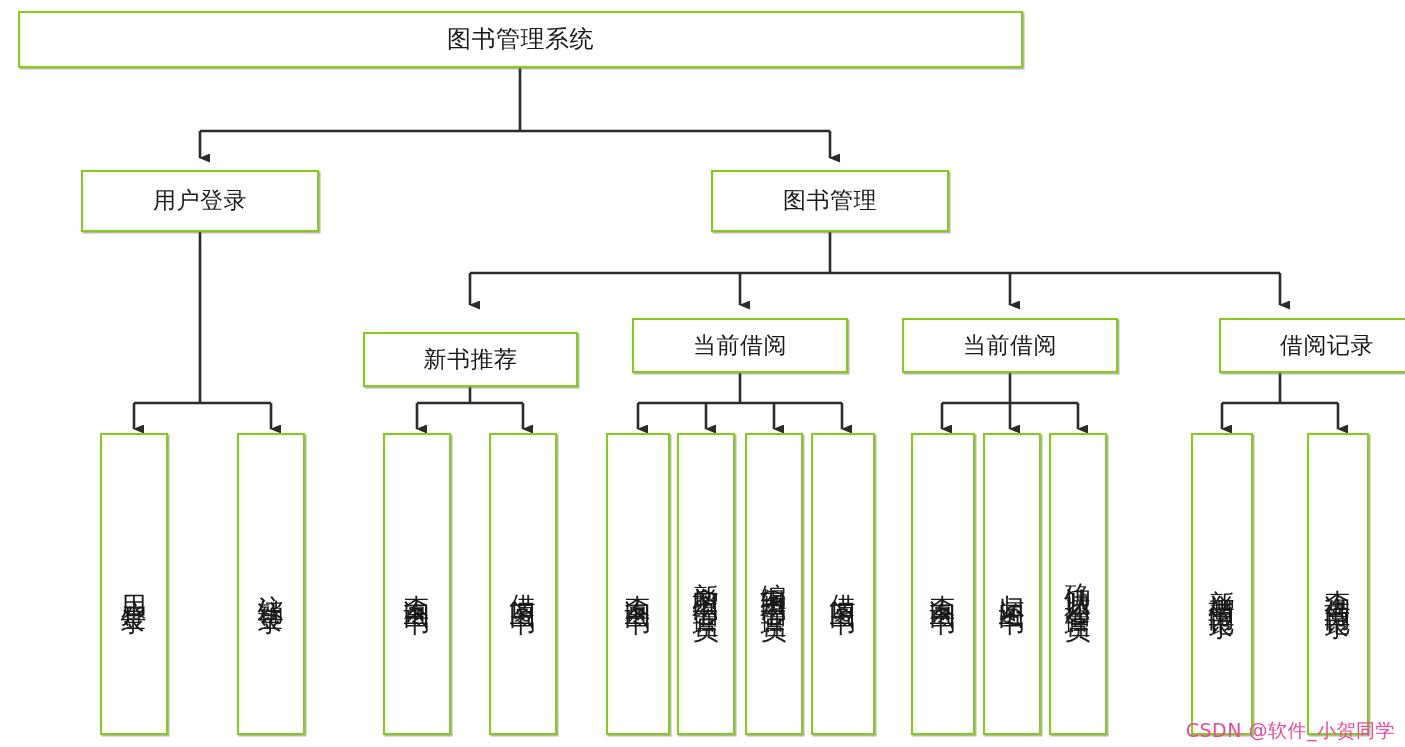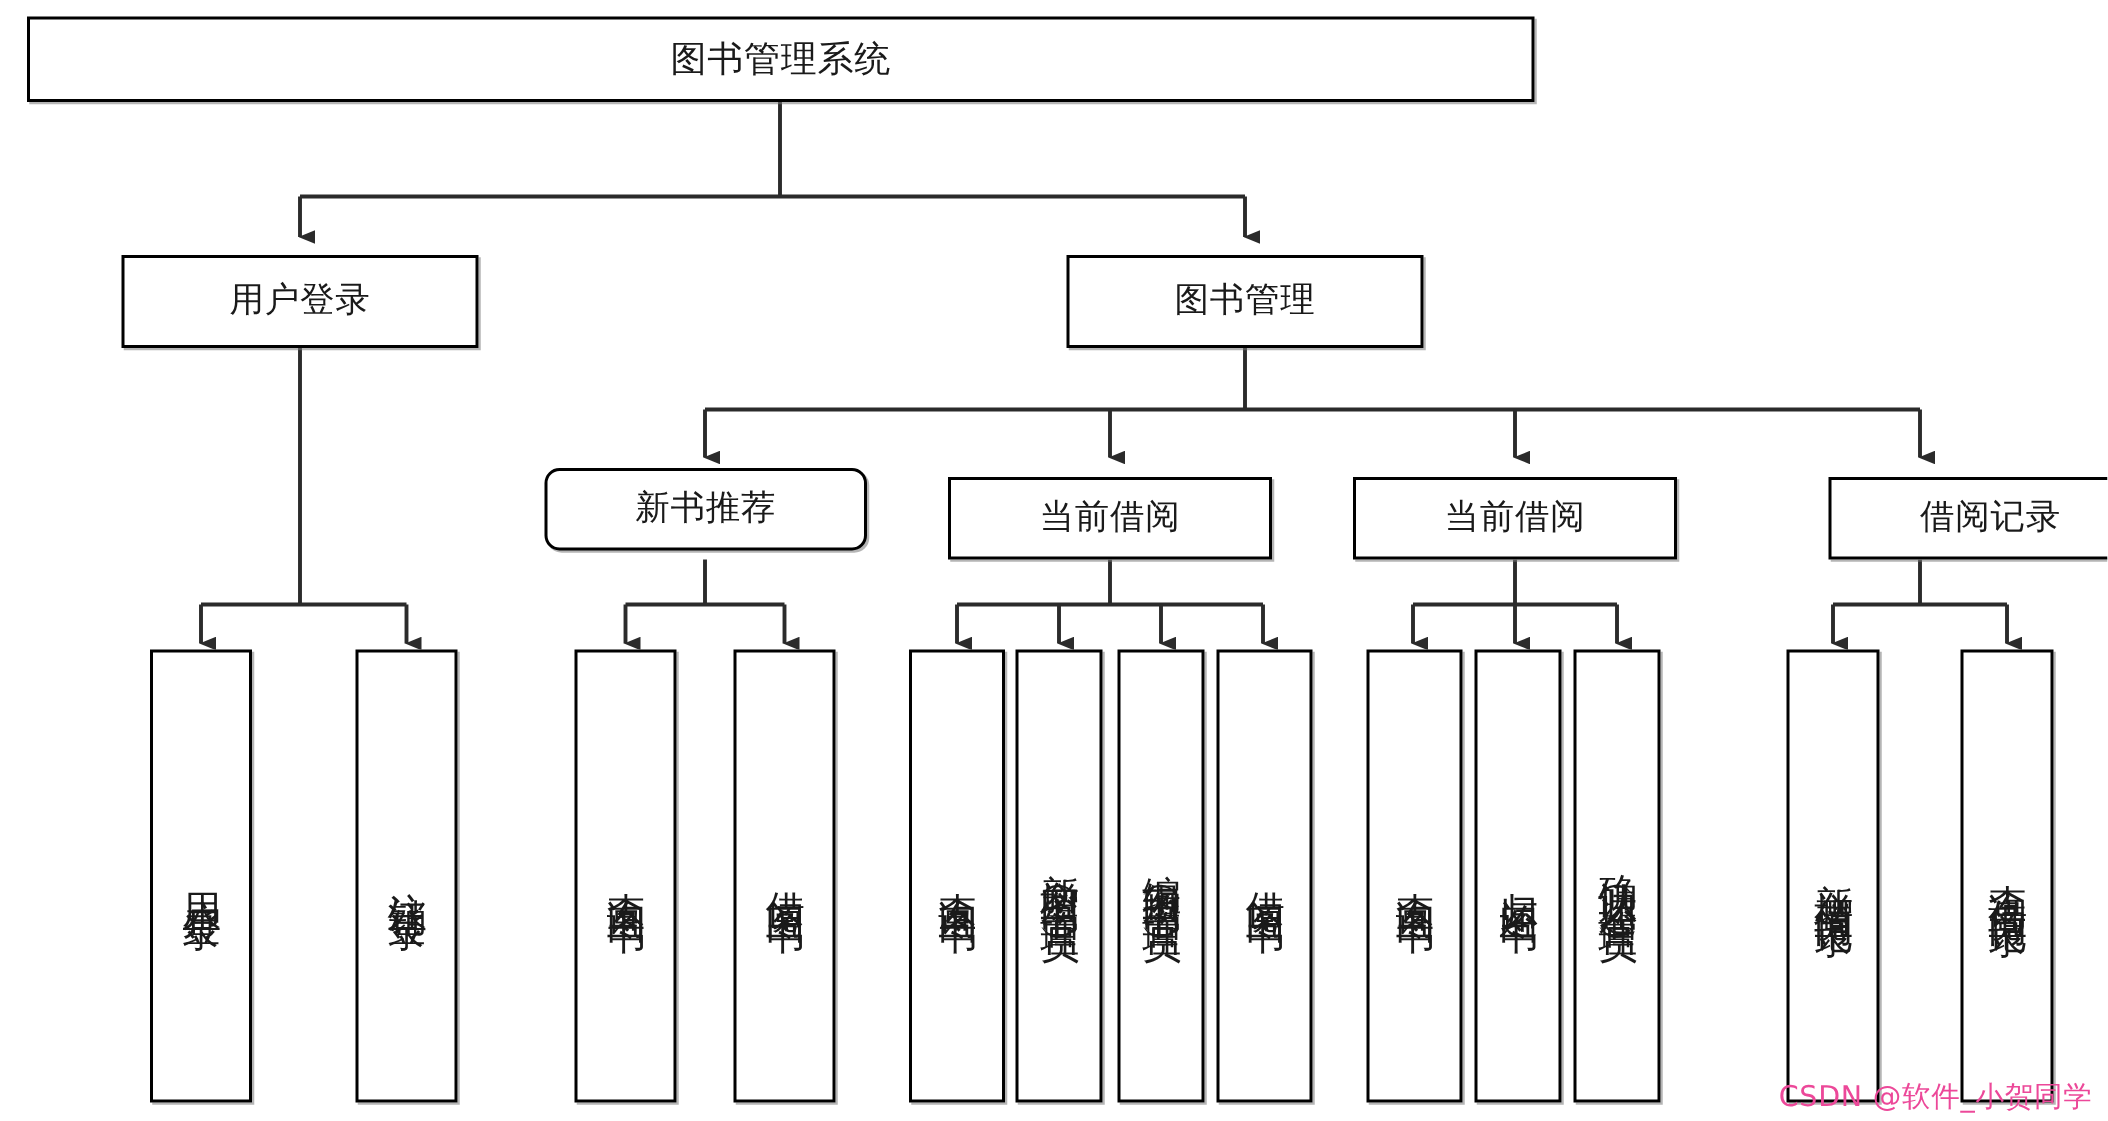--- a/index.html
+++ b/index.html
@@ -23,21 +23,21 @@
     left: 0;
     top: 0;
     width: 1405px;
     height: 747px;
     pointer-events: none;
   }
   .node {
     position: absolute;
     box-sizing: border-box;
     background: #ffffff;
-    border: 2px solid #000000;
+    border: 2px solid #84cc16;
     box-shadow: 1.5px 1.5px 0 rgba(120,120,120,0.55);
     display: flex;
     align-items: center;
     justify-content: center;
     color: #1a1a1a;
     z-index: 2;
   }
   .node-label {
     display: block;
     text-align: center;
@@ -141,21 +141,21 @@
   </div>
 
   <div class="node horiz" style="left:81px; top:170px; width:238px; height:62px;">
     <span class="node-label">用户登录</span>
   </div>
 
   <div class="node horiz" style="left:711px; top:170px; width:238px; height:62px;">
     <span class="node-label">图书管理</span>
   </div>
 
-  <div class="node horiz" style="left:363px; top:312px; width:215px; height:55px;border-radius:10px;">
+  <div class="node horiz" style="left:363px; top:332px; width:215px; height:55px;">
     <span class="node-label">新书推荐</span>
   </div>
 
   <div class="node horiz" style="left:632px; top:318px; width:216px; height:55px;">
     <span class="node-label">当前借阅</span>
   </div>
 
   <div class="node horiz" style="left:902px; top:318px; width:216px; height:55px;">
     <span class="node-label">当前借阅</span>
   </div>

